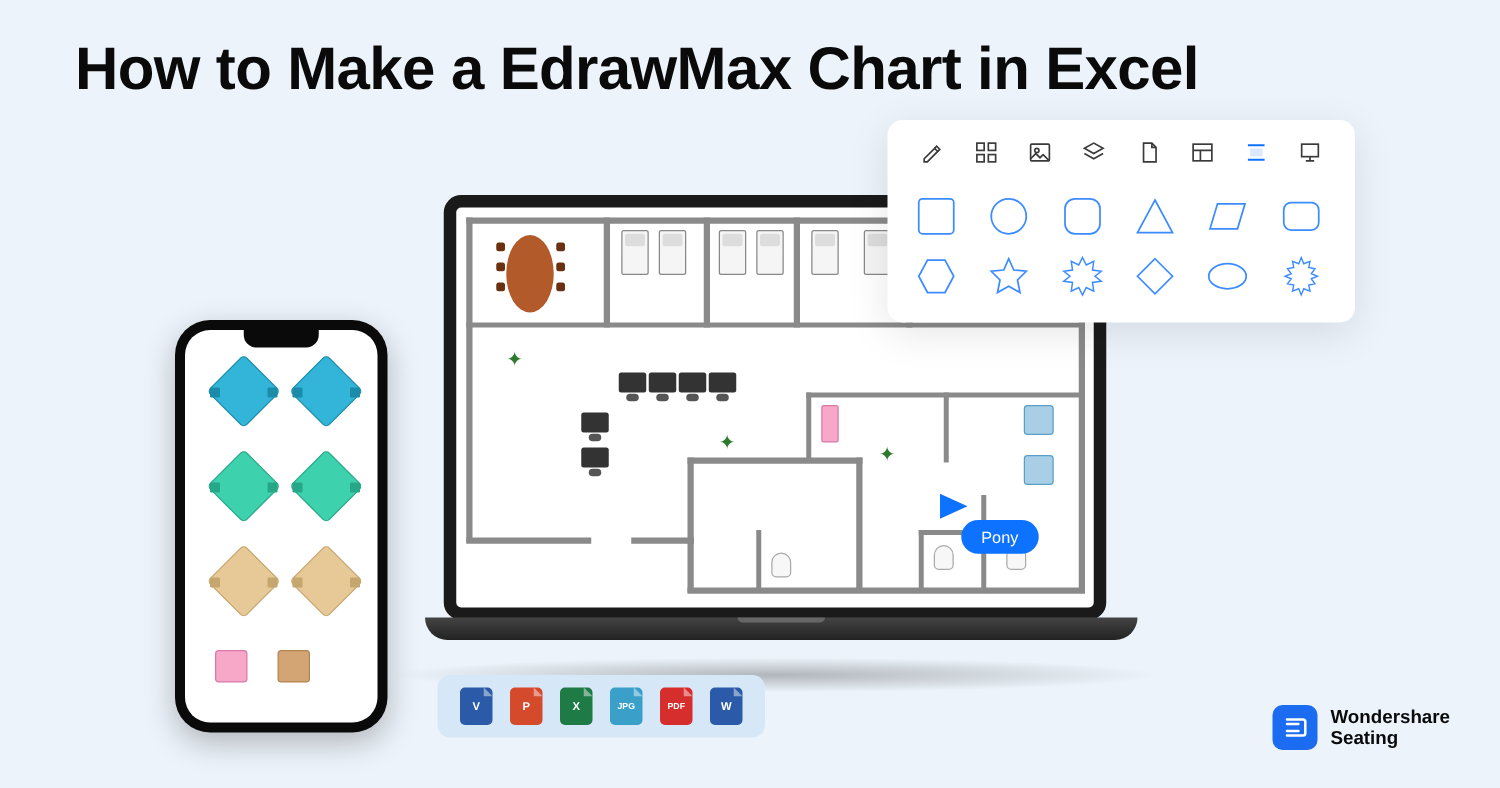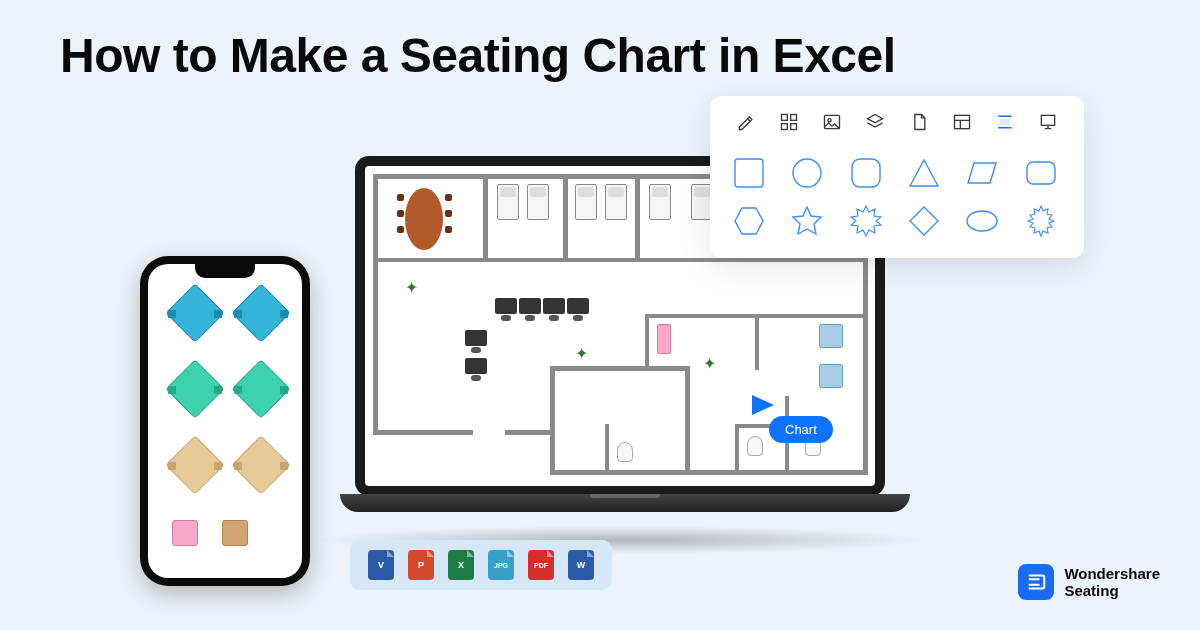--- a/index.html
+++ b/index.html
@@ -196,21 +196,21 @@
   color:#0a0a0a;
 }
 .brand-logo{
   width:36px;height:36px;background:#1c6cf2;border-radius:8px;display:flex;align-items:center;justify-content:center;
 }
 .brand-text{font-size:15px;font-weight:700;line-height:1.15;}
 </style>
 </head>
 <body>
 
-<div class="title">How to Make a Seating Chart in Excel</div>
+<div class="title">How to Make a EdrawMax Chart in Excel</div>
 
 <div class="laptop">
   <div class="laptop-screen">
     <div class="fp">
 
       <div class="wall" style="left:8px;top:8px;width:494px;height:5px;"></div>
       <div class="wall" style="left:8px;top:8px;width:5px;height:260px;"></div>
       <div class="wall" style="left:498px;top:8px;width:5px;height:300px;"></div>
       <div class="wall" style="left:8px;top:264px;width:100px;height:5px;"></div>
       <div class="wall" style="left:140px;top:264px;width:50px;height:5px;"></div>
@@ -273,21 +273,21 @@
       <div class="pink-box" style="left:292px;top:158px;"></div>
 
       <div class="blue-furn" style="left:454px;top:158px;"></div>
       <div class="blue-furn" style="left:454px;top:198px;"></div>
 
       <div class="toilet" style="left:382px;top:270px;"></div>
       <div class="toilet" style="left:440px;top:270px;"></div>
       <div class="toilet" style="left:252px;top:276px;"></div>
 
       <div class="cursor-arrow" style="left:388px;top:228px;"></div>
-      <div class="cursor-label" style="left:404px;top:250px;">Chart</div>
+      <div class="cursor-label" style="left:404px;top:250px;">Pony</div>
     </div>
   </div>
   <div class="laptop-base"></div>
   <div class="laptop-shadow"></div>
 </div>
 
 <div class="phone">
   <div class="phone-notch"></div>
   <div class="phone-screen">
 

